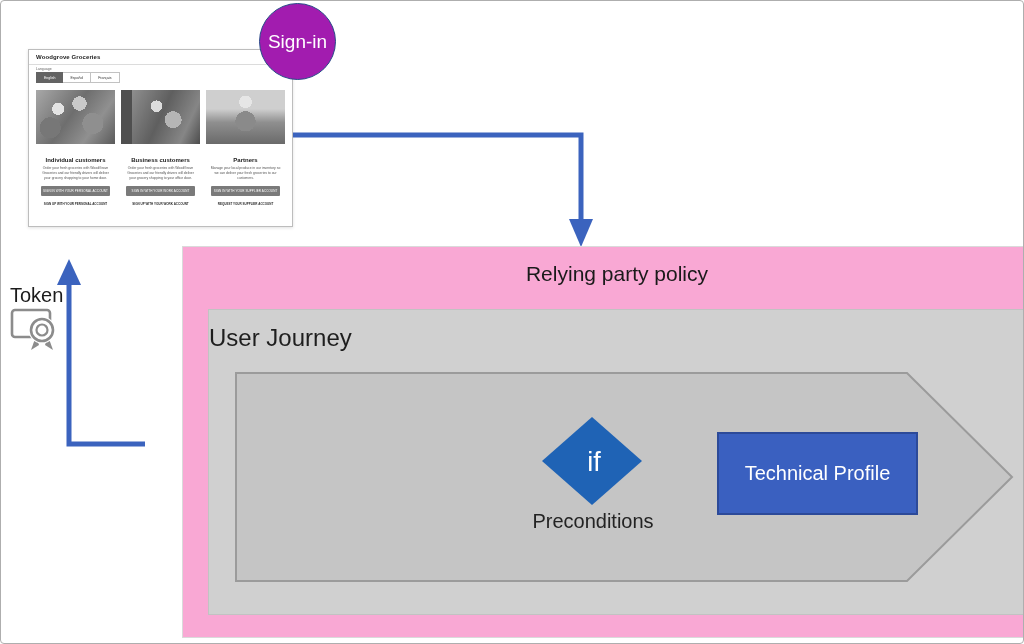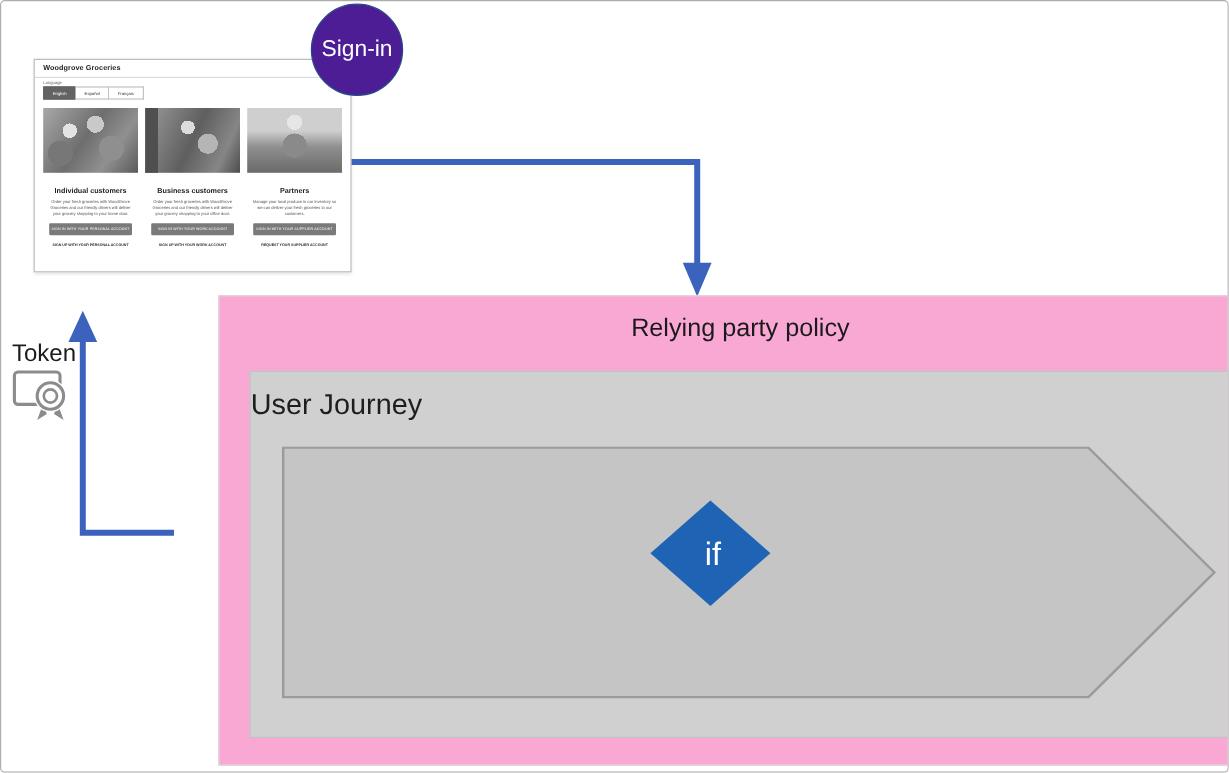--- a/index.html
+++ b/index.html
@@ -61,21 +61,21 @@
   .card-btn {
     margin-top:5px; width:88%; height:10px; background:#7a7a7a; color:#fff;
     display:flex; align-items:center; justify-content:center;
     font-size:3px; letter-spacing:.1px; border-radius:1px;
   }
   .card-link { margin-top:6px; font-size:3px; font-weight:bold; color:#2b2b2b; }
 
   
   .signin {
     position:absolute; left:258px; top:2px; width:77px; height:77px;
-    border-radius:50%; background:#4c1d95; border:1px solid #274b88;
+    border-radius:50%; background:#a21caf; border:1px solid #274b88;
     display:flex; align-items:center; justify-content:center;
     color:#fff; font-size:19px;
   }
 
   
   .token-label { position:absolute; left:9px; top:283px; font-size:20px; color:#1c1c1c; }
   .token-icon { position:absolute; left:8px; top:302px; }
 
   
   .rp-box {
@@ -185,17 +185,21 @@
       <svg class="step-arrow-svg" width="780" height="210">
         <polygon points="1,1 672,1 777,105 672,209 1,209" fill="#c5c5c5" stroke="#9b9b9b" stroke-width="2"></polygon>
       </svg>
 
 
       <svg class="diamond-svg" width="104" height="92">
         <polygon points="52,2 102,46 52,90 2,46" fill="#1f63b5"></polygon>
         <text x="54" y="56" text-anchor="middle" fill="#ffffff" font-size="27" font-family="Liberation Sans, DejaVu Sans, sans-serif">if</text>
       </svg>
 
-
+      <div class="precond-label">Preconditions</div>
+
+      <div class="tech-profile">
+        <span>Technical Profile</span>
+      </div>
     </div>
   </div>
 
 </div>
 
 </body></html>

